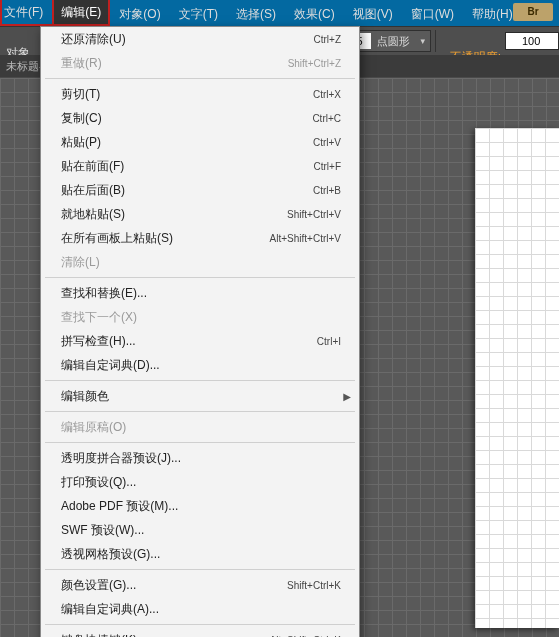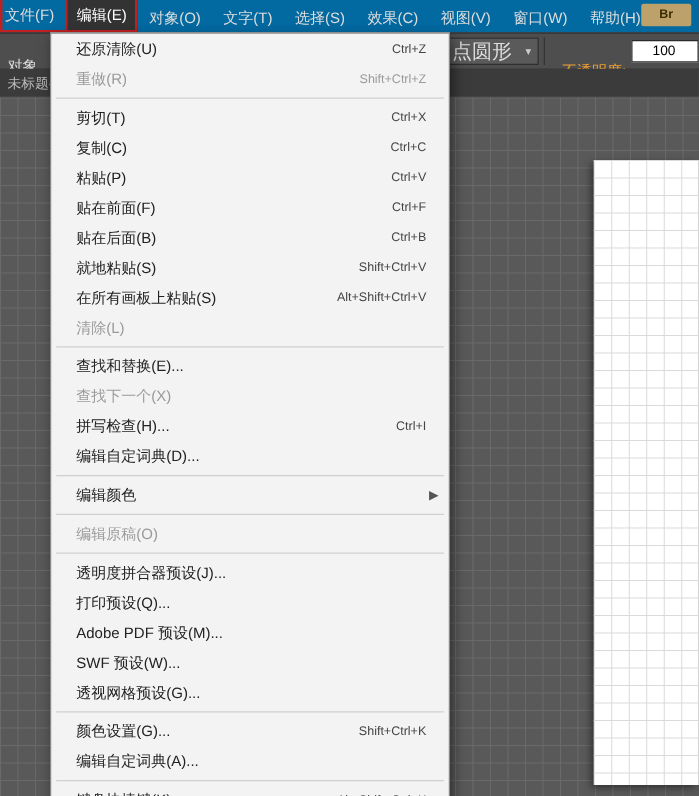--- a/index.html
+++ b/index.html
@@ -6,21 +6,21 @@
   .topbar{position:absolute;top:0;left:0;right:0;height:26px;background:#0369a1;display:flex;align-items:flex-end;color:#ddd;}
   .topbar .menu{padding:0 9px;height:24px;line-height:24px;cursor:default;}
   .topbar .menu.file{border:2px solid #c02020;border-right:none;padding-left:2px;}
   .topbar .menu.high{border:2px solid #c02020;background:#333;color:#fff;padding:0 7px;}
   .br{position:absolute;right:6px;top:3px;width:40px;height:18px;background:#bca26a;border-radius:2px;color:#3b2b00;text-align:center;font-size:10px;line-height:18px;font-weight:bold;}
   .secondbar{position:absolute;top:26px;left:0;right:0;height:28px;background:#4e4e4e;border-top:1px solid #333;border-bottom:1px solid #333;display:flex;align-items:center;color:#ddd;}
   .secondbar .lbl{padding:0 6px;margin-top:24px;}
   .secondbar .sep{width:1px;height:22px;background:#333;margin:0 4px;}
   .dropdown{display:flex;align-items:center;height:20px;background:#5a5a5a;border:1px solid #2f2f2f;}
   .dropdown .field{background:#fff;color:#000;padding:0 4px;height:16px;line-height:16px;font-size:11px;min-width:14px;text-align:center;}
-  .dropdown .txt{padding:0 6px;color:#ddd;font-size:16px;}
+  .dropdown .txt{padding:0 6px;color:#ddd;font-size:11px;}
   .dropdown .arrow{width:14px;text-align:center;color:#ccc;font-size:9px;}
   .opacity{color:#f0a030;margin-left:10px;margin-top:32px;}
   .opfield{background:#fff;border:1px solid #2a2a2a;padding:0 16px;height:16px;line-height:16px;font-size:11px;color:#000;width:20px;margin-left:4px;}
   .tabstrip{position:absolute;top:55px;left:0;right:0;height:22px;background:#3b3b3b;color:#bbb;display:flex;align-items:center;padding:0 6px;font-size:11px;}
   .drop{position:absolute;top:26px;left:40px;width:318px;background:#f3f3f3;border:1px solid #8a8a8a;box-shadow:2px 4px 10px rgba(0,0,0,.5);}
   .drop .item{display:flex;align-items:center;height:24px;padding:0 18px 0 20px;color:#222;cursor:default;position:relative;}
   .drop .item.disabled{color:#9a9a9a;}
   .drop .item .label{flex:1;}
   .drop .item .sc{color:#444;font-size:10px;}
   .drop .item.disabled .sc{color:#9a9a9a;}

